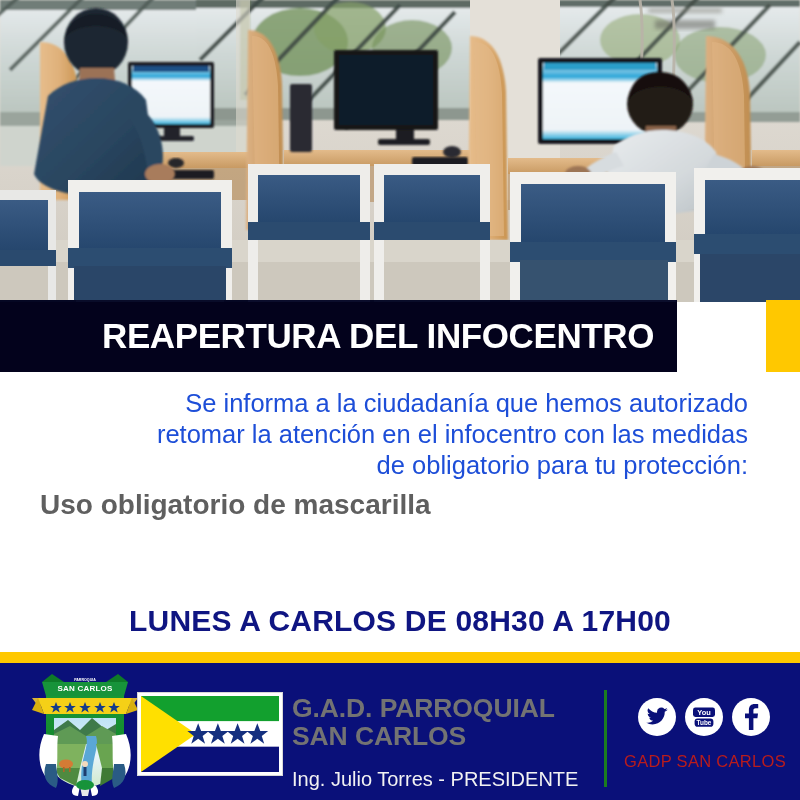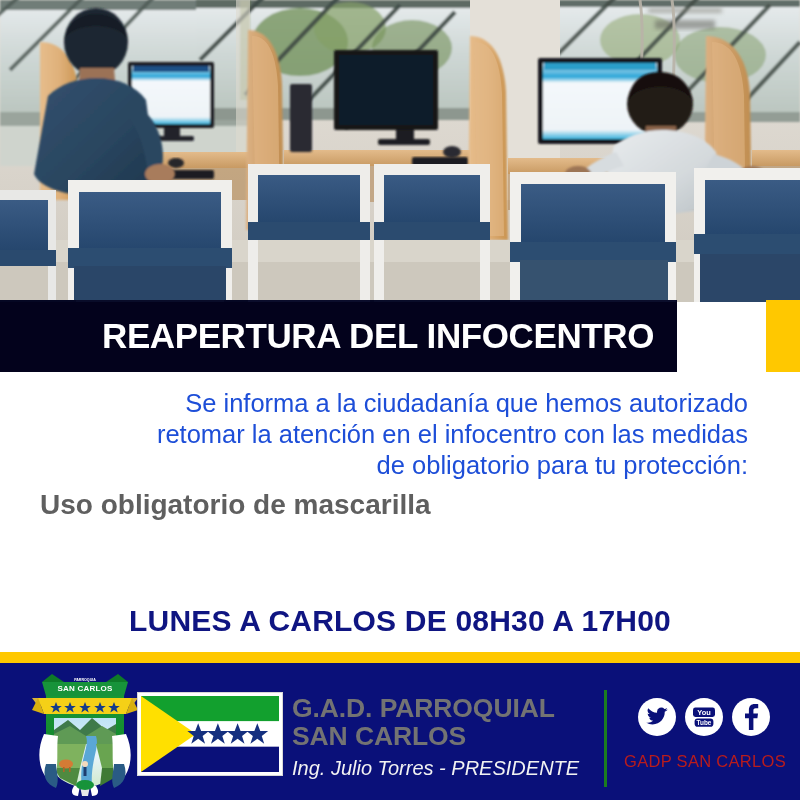--- a/index.html
+++ b/index.html
@@ -145,23 +145,22 @@
     font-weight:bold;
     line-height:28px;
     letter-spacing:-0.1px;
     white-space:nowrap;
   }
   .org-sub {
     color:#f2f2f2;
     font-size:20px;
     font-weight:normal;
     line-height:25px;
-    margin-top:6px;
+    margin-top:17px;
     white-space:nowrap;
-    font-style:italic;
   }
 
   .divider {
     position:absolute;
     left:604px; top:690px;
     width:3px; height:97px;
     background:#1B7D1F;
   }
 
   .social {

